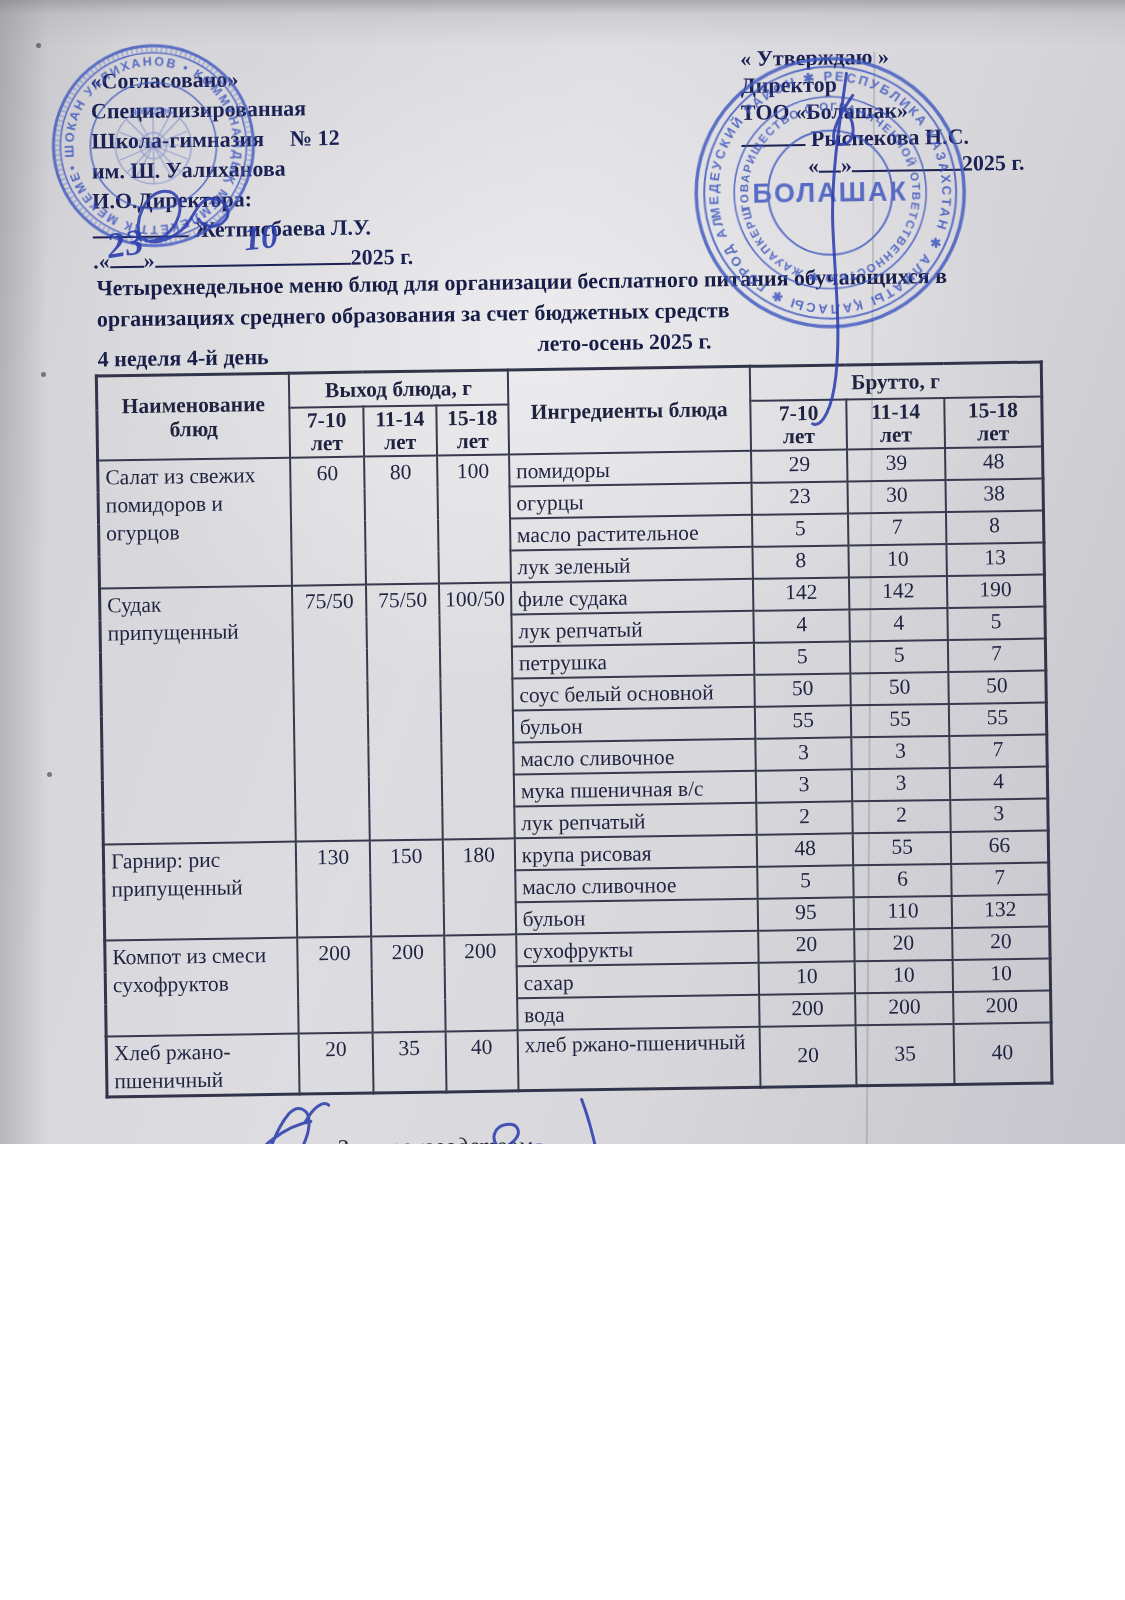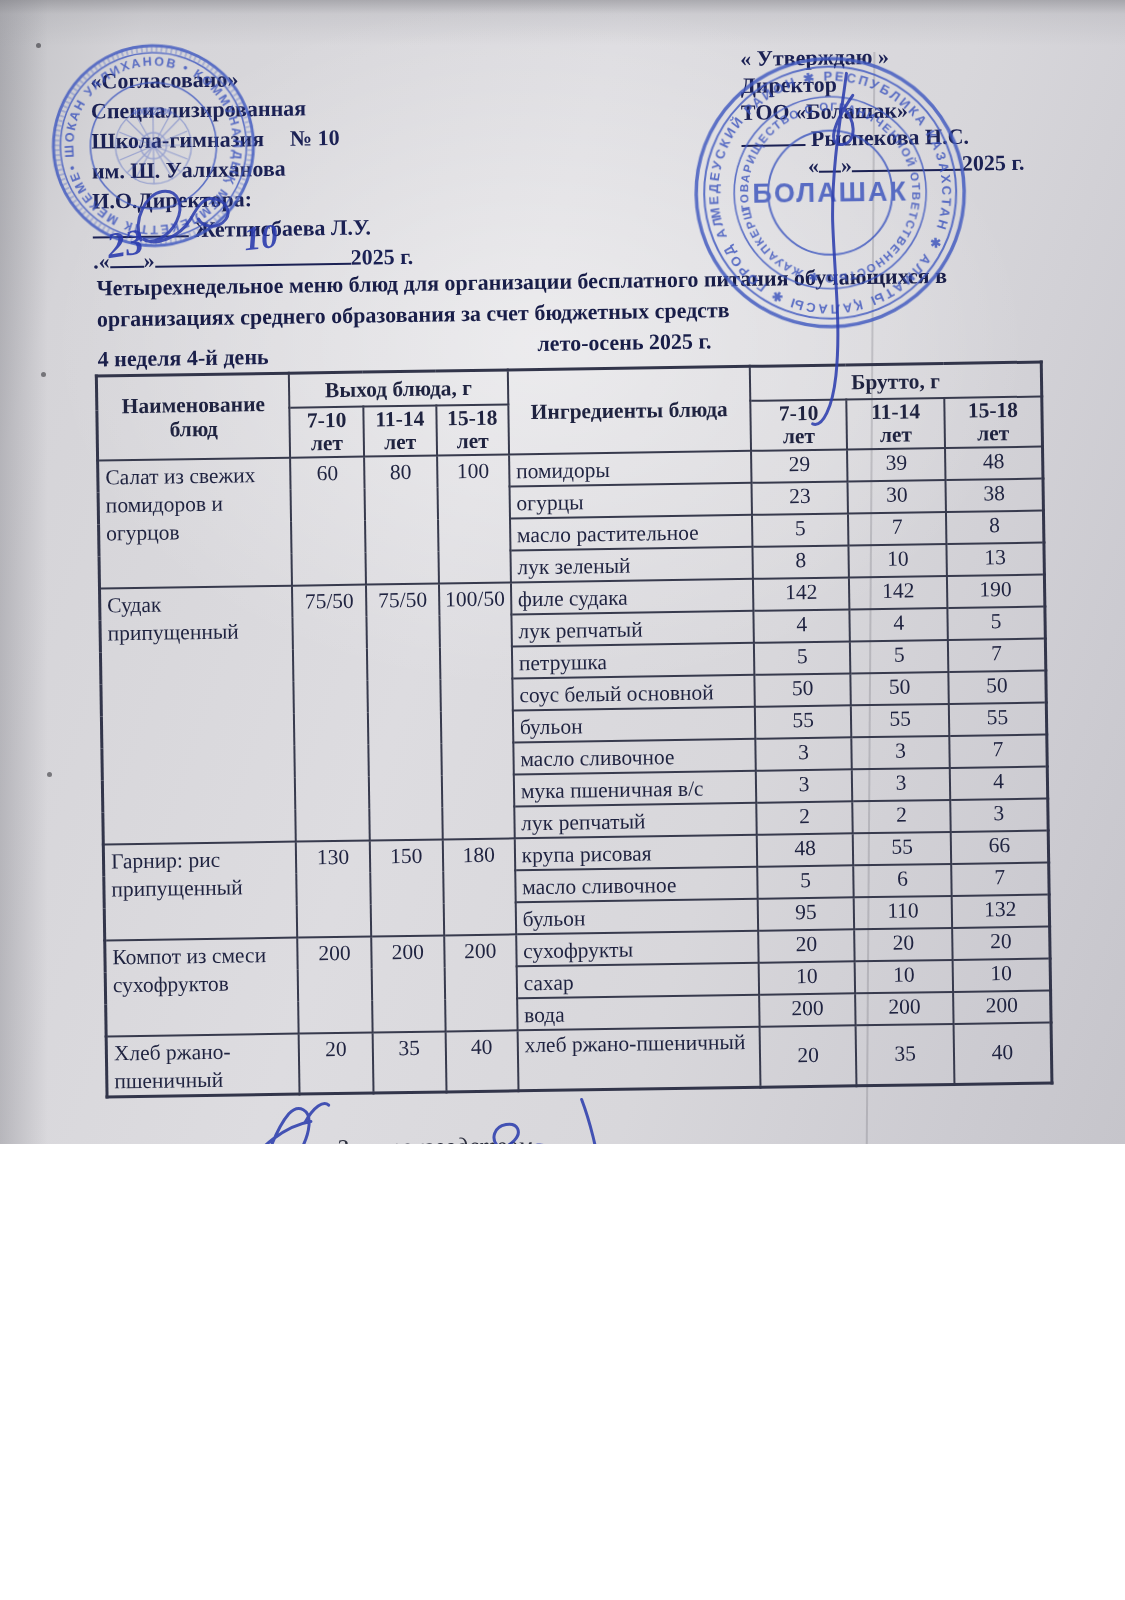--- a/index.html
+++ b/index.html
@@ -69,21 +69,21 @@
   <div class="speck" style="left:29px;top:1196px;"></div>
   <div class="speck" style="left:113px;top:1240px;width:4px;height:4px;opacity:.5;"></div>
   <div class="fold-line"></div>
 
   <div class="sheet">
 
     <div class="hdr hdr-left">
       <div class="ln">«Согласовано»</div>
       <div class="ln">Специализированная</div>
       <div class="ln">
-        <span>Школа-гимназия</span><span class="gap"></span><span>№ 10</span>
+        <span>Школа-гимназия</span><span class="gap"></span><span>№ 12</span>
       </div>
       <div class="ln">им. Ш. Уалиханова</div>
       <div class="ln">И.О.Директора:</div>
       <div class="ln">
         <span class="blank" style="width:96px;"></span>
         <span>Жетписбаева Л.У.</span>
       </div>
       <div class="ln">
         <span>.«</span><span class="blank" style="width:34px;"></span><span>»</span><span class="blank" style="width:196px;"></span><span>2025 г.</span>
       </div>

